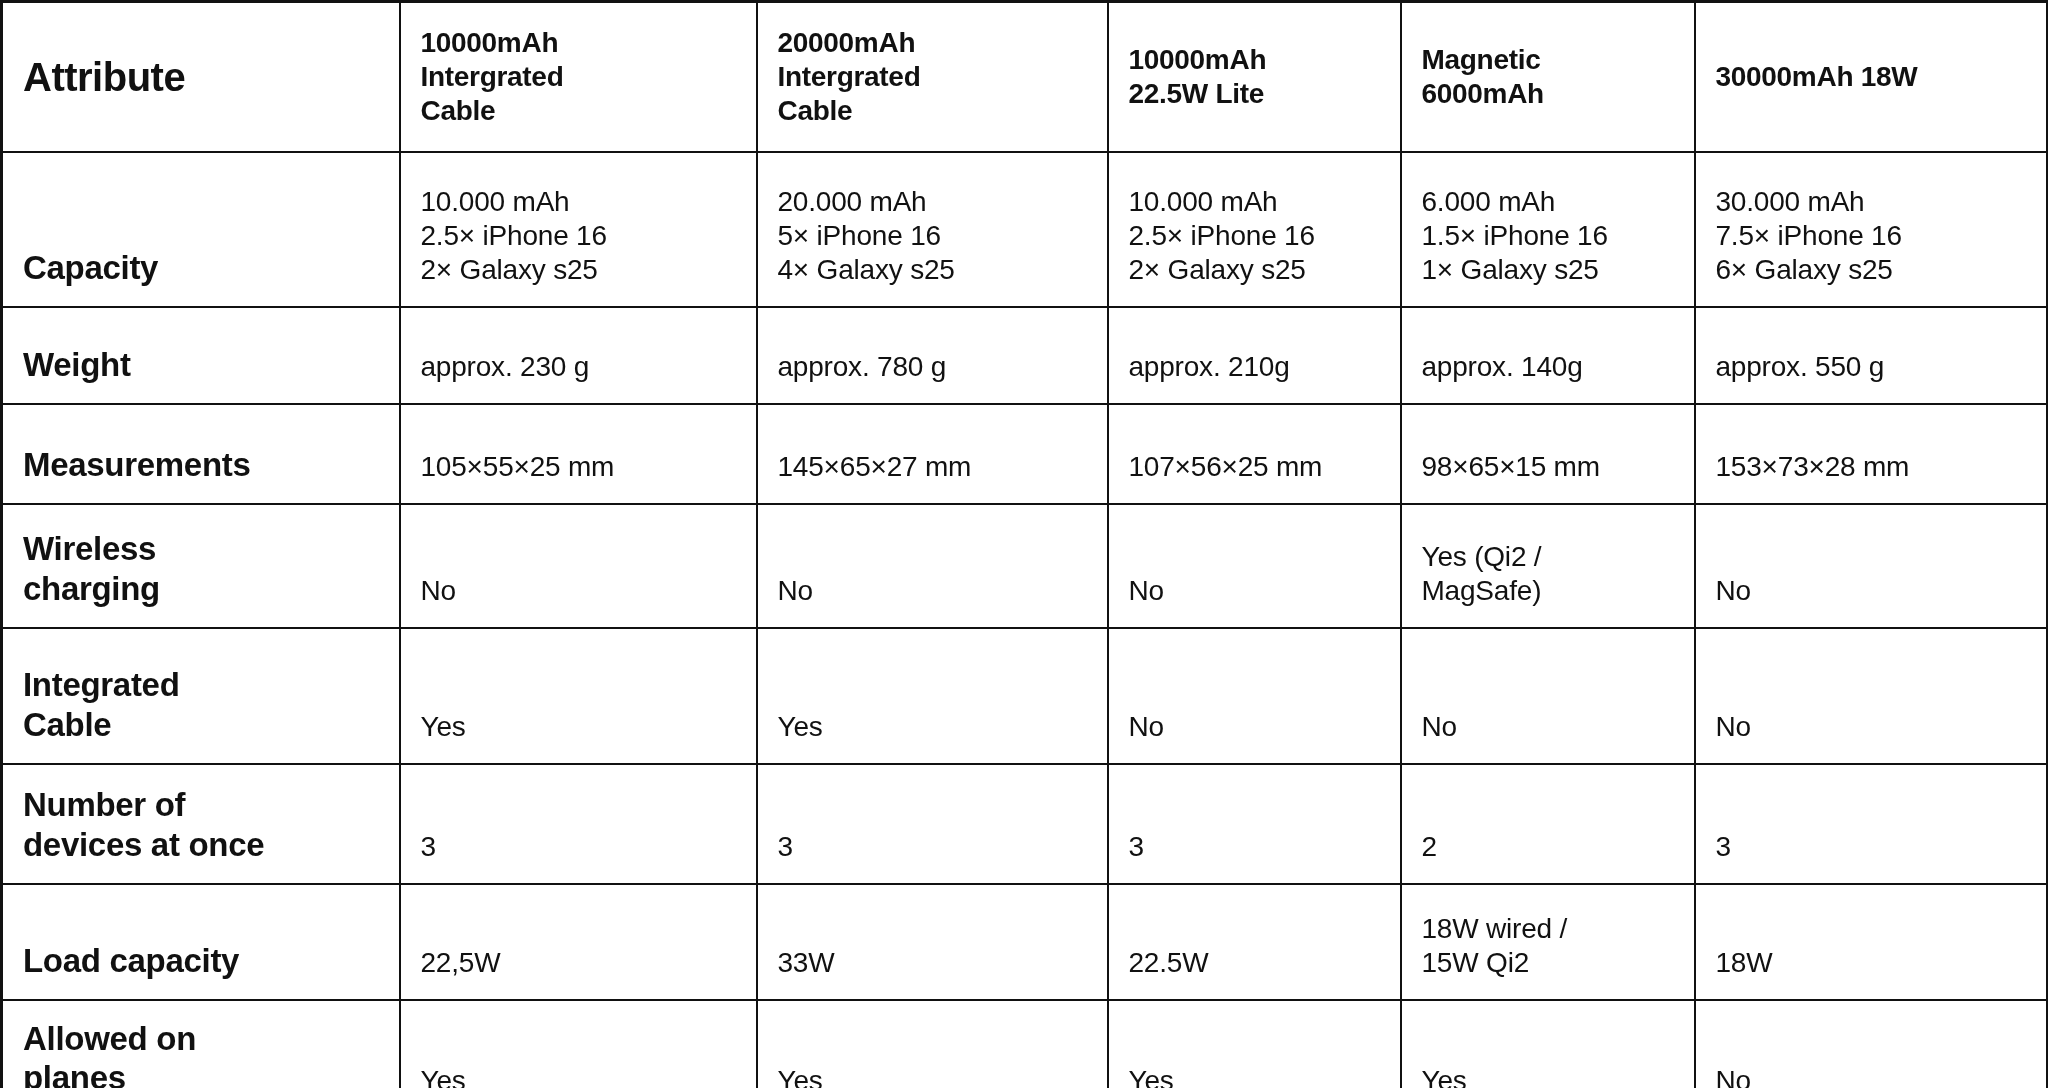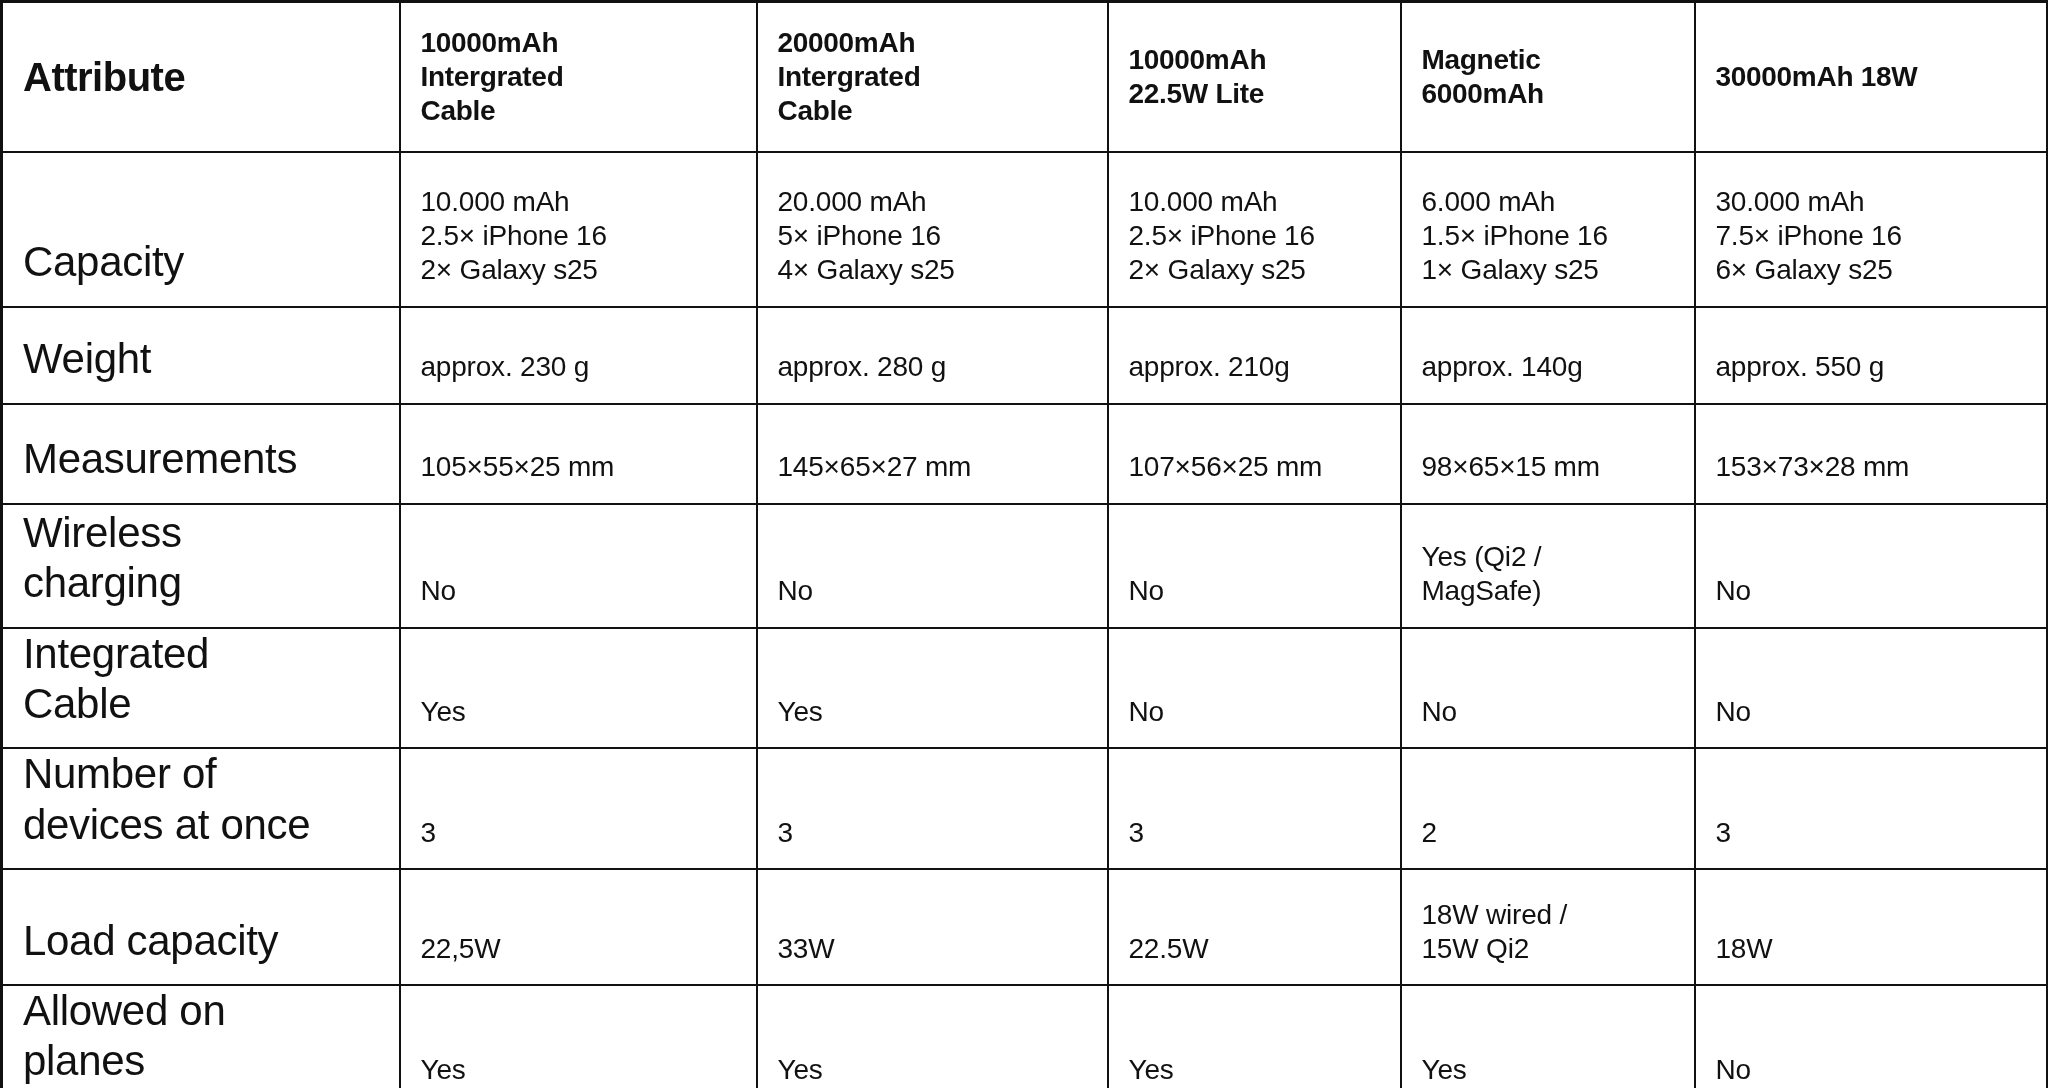--- a/index.html
+++ b/index.html
@@ -40,22 +40,22 @@
     line-height: 1.1;
   }
   .col-header {
     font-size: 28px;
     font-weight: 700;
     line-height: 1.2;
     letter-spacing: -0.3px;
   }
   
   .row-label {
-    font-size: 42px;
-    font-weight: 400;
+    font-size: 33px;
+    font-weight: 700;
     line-height: 1.2;
     letter-spacing: -0.3px;
   }
   .value-cell {
     font-size: 28px;
     font-weight: 400;
     line-height: 1.22;
     letter-spacing: -0.2px;
   }
 </style>
@@ -103,21 +103,21 @@
 1.5× iPhone 16
 1× Galaxy s25</td>
     <td class="value-cell">30.000 mAh
 7.5× iPhone 16
 6× Galaxy s25</td>
   </tr>
 
   <tr style="height:97px">
     <td class="row-label">Weight</td>
     <td class="value-cell">approx. 230 g</td>
-    <td class="value-cell">approx. 280 g</td>
+    <td class="value-cell">approx. 780 g</td>
     <td class="value-cell">approx. 210g</td>
     <td class="value-cell">approx. 140g</td>
     <td class="value-cell">approx. 550 g</td>
   </tr>
 
   <tr style="height:100px">
     <td class="row-label">Measurements</td>
     <td class="value-cell">105×55×25 mm</td>
     <td class="value-cell">145×65×27 mm</td>
     <td class="value-cell">107×56×25 mm</td>
@@ -129,21 +129,21 @@
     <td class="row-label">Wireless
 charging</td>
     <td class="value-cell">No</td>
     <td class="value-cell">No</td>
     <td class="value-cell">No</td>
     <td class="value-cell">Yes (Qi2 /
 MagSafe)</td>
     <td class="value-cell">No</td>
   </tr>
 
-  <tr style="height:100px">
+  <tr style="height:136px">
     <td class="row-label">Integrated
 Cable</td>
     <td class="value-cell">Yes</td>
     <td class="value-cell">Yes</td>
     <td class="value-cell">No</td>
     <td class="value-cell">No</td>
     <td class="value-cell">No</td>
   </tr>
 
   <tr style="height:120px">

